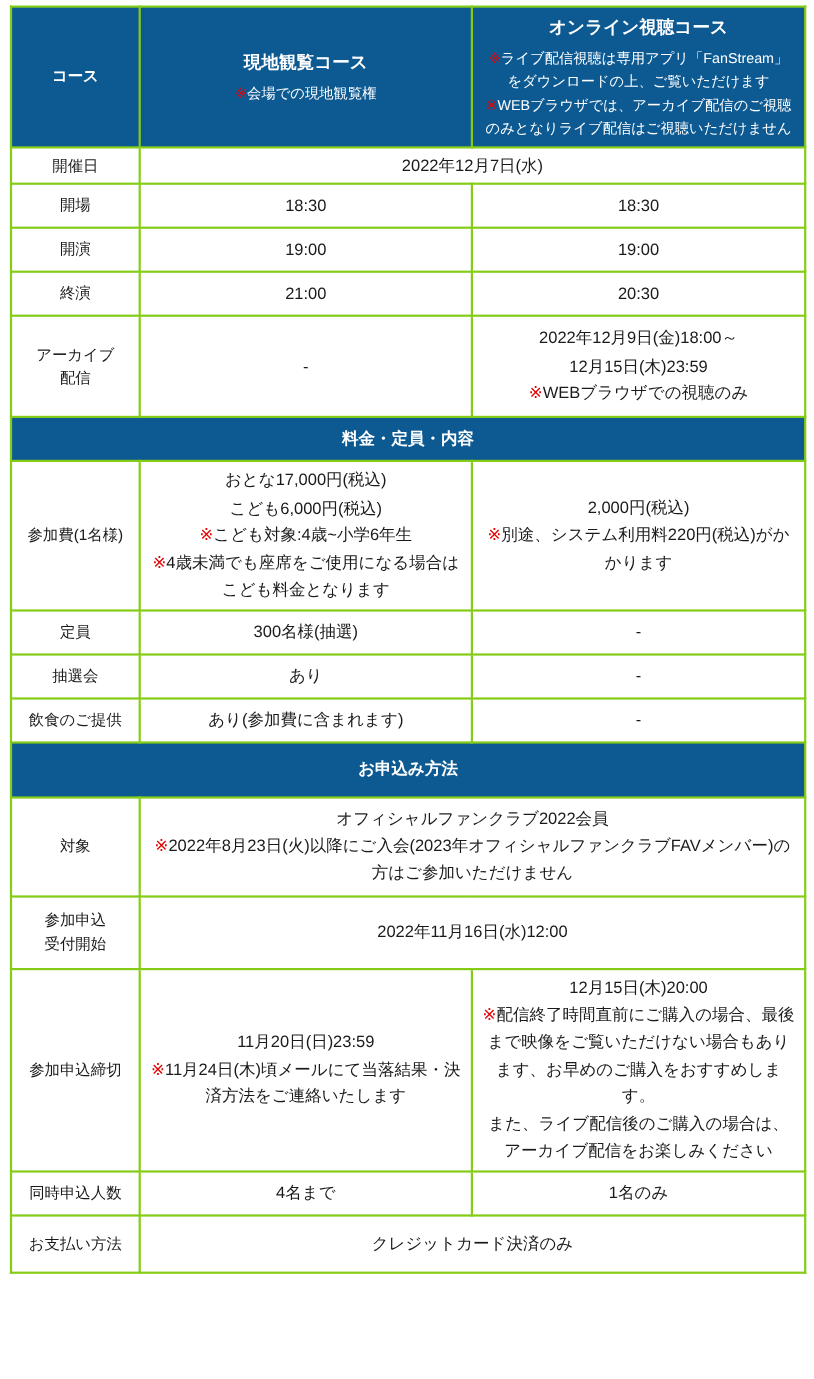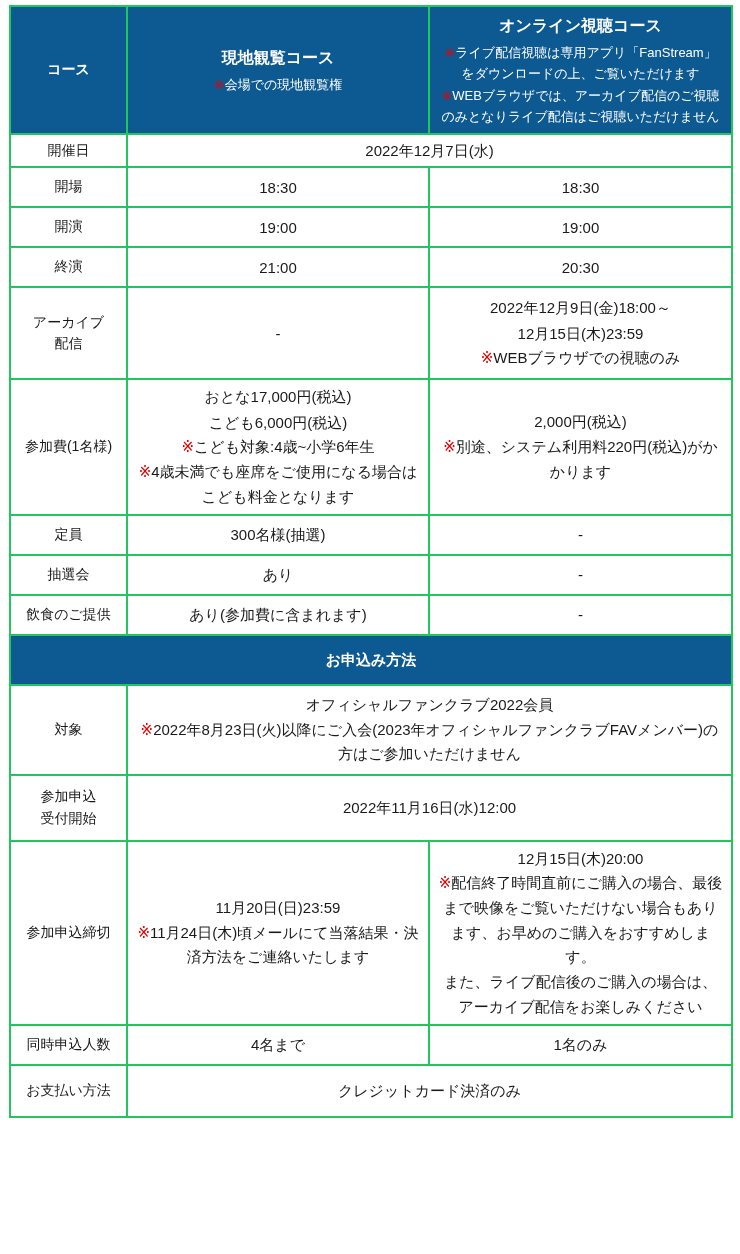--- a/index.html
+++ b/index.html
@@ -13,21 +13,21 @@
     width: 740px;
     box-sizing: border-box;
     padding: 5px 9px 4px 9px;
   }
   table.course-table {
     border-collapse: collapse;
     table-layout: fixed;
     width: 722px;
   }
   td {
-    border: 2px solid #22c55e;
+    border: 2px solid #84cc16;
     box-sizing: border-box;
     text-align: center;
     vertical-align: middle;
     padding: 4px 8px;
     font-size: 15px;
     line-height: 1.55;
     word-break: break-word;
   }
   td.hd {
     background: #0D5A93;
@@ -126,20 +126,23 @@
       <div>配信</div>
     </td>
     <td>-</td>
     <td>
       <div class="val">2022年12月9日(金)18:00～</div>
       <div class="val">12月15日(木)23:59</div>
       <div class="note"><span class="kome">※</span><span>WEBブラウザでの視聴のみ</span></div>
     </td>
   </tr>
 
+  <tr class="band h40">
+    <td colspan="3">料金・定員・内容</td>
+  </tr>
 
   <tr class="h146">
     <td class="label-cell">参加費(1名様)</td>
     <td>
       <div class="val">おとな17,000円(税込)</div>
       <div class="val">こども6,000円(税込)</div>
       <div class="note"><span class="kome">※</span><span>こども対象:4歳~小学6年生</span></div>
       <div class="note"><span class="kome">※</span><span>4歳未満でも座席をご使用になる場合はこども料金となります</span></div>
     </td>
     <td>

